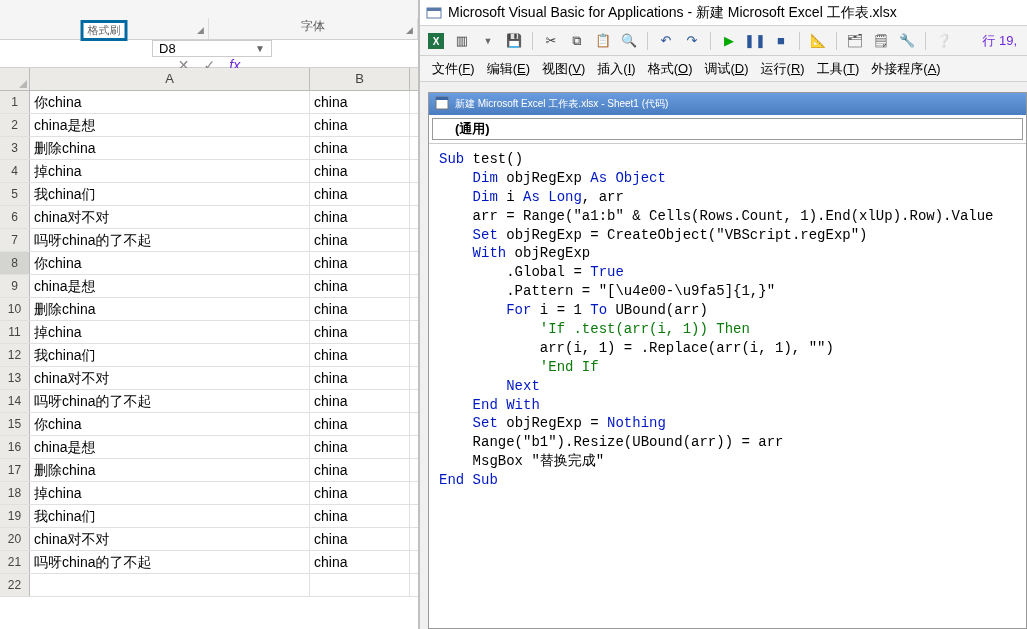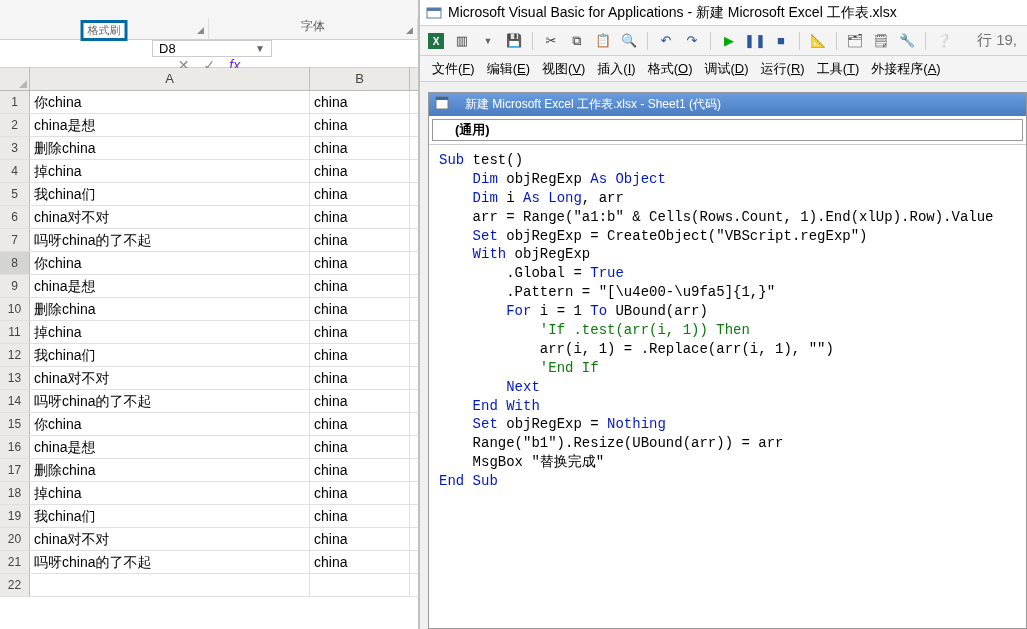--- a/index.html
+++ b/index.html
@@ -177,21 +177,21 @@
   }
   .tbtn {
     width: 20px; height: 20px;
     display: inline-flex;
     align-items: center; justify-content: center;
     font-size: 13px;
     color: #444;
     cursor: pointer;
   }
   .tsep { width:1px; height:18px; background:#ccc; margin:0 2px; }
-  .vba-toolbar .status { margin-left: auto; font-size: 15px; color: #737373; padding-right: 4px; }
+  .vba-toolbar .status { margin-left: auto; font-size: 13px; color: #6d28d9; padding-right: 4px; }
   .vba-menu {
     height: 26px;
     display: flex;
     align-items: center;
     gap: 4px;
     padding: 0 8px;
     background: #f4f4f4;
     border-bottom: 1px solid #d0d0d0;
     font-size: 13px;
   }
@@ -201,25 +201,25 @@
     margin: 10px 0 0 8px;
     flex: 1;
     background: #fff;
     border: 1px solid #999;
     display: flex;
     flex-direction: column;
   }
   .code-title {
     background: linear-gradient(#6a9de0, #4a7dc0);
     color: #fff;
-    font-size: 12px;
+    font-size: 10px;
     padding: 3px 6px;
     display: flex;
     align-items: center;
-    gap: 16px;
+    gap: 6px;
   }
   .code-dd {
     display: flex;
     border-bottom: 1px solid #ccc;
   }
   .code-dd .ddbox {
     flex: 1;
     border: 1px solid #999;
     margin: 3px;
     background: #fff;

